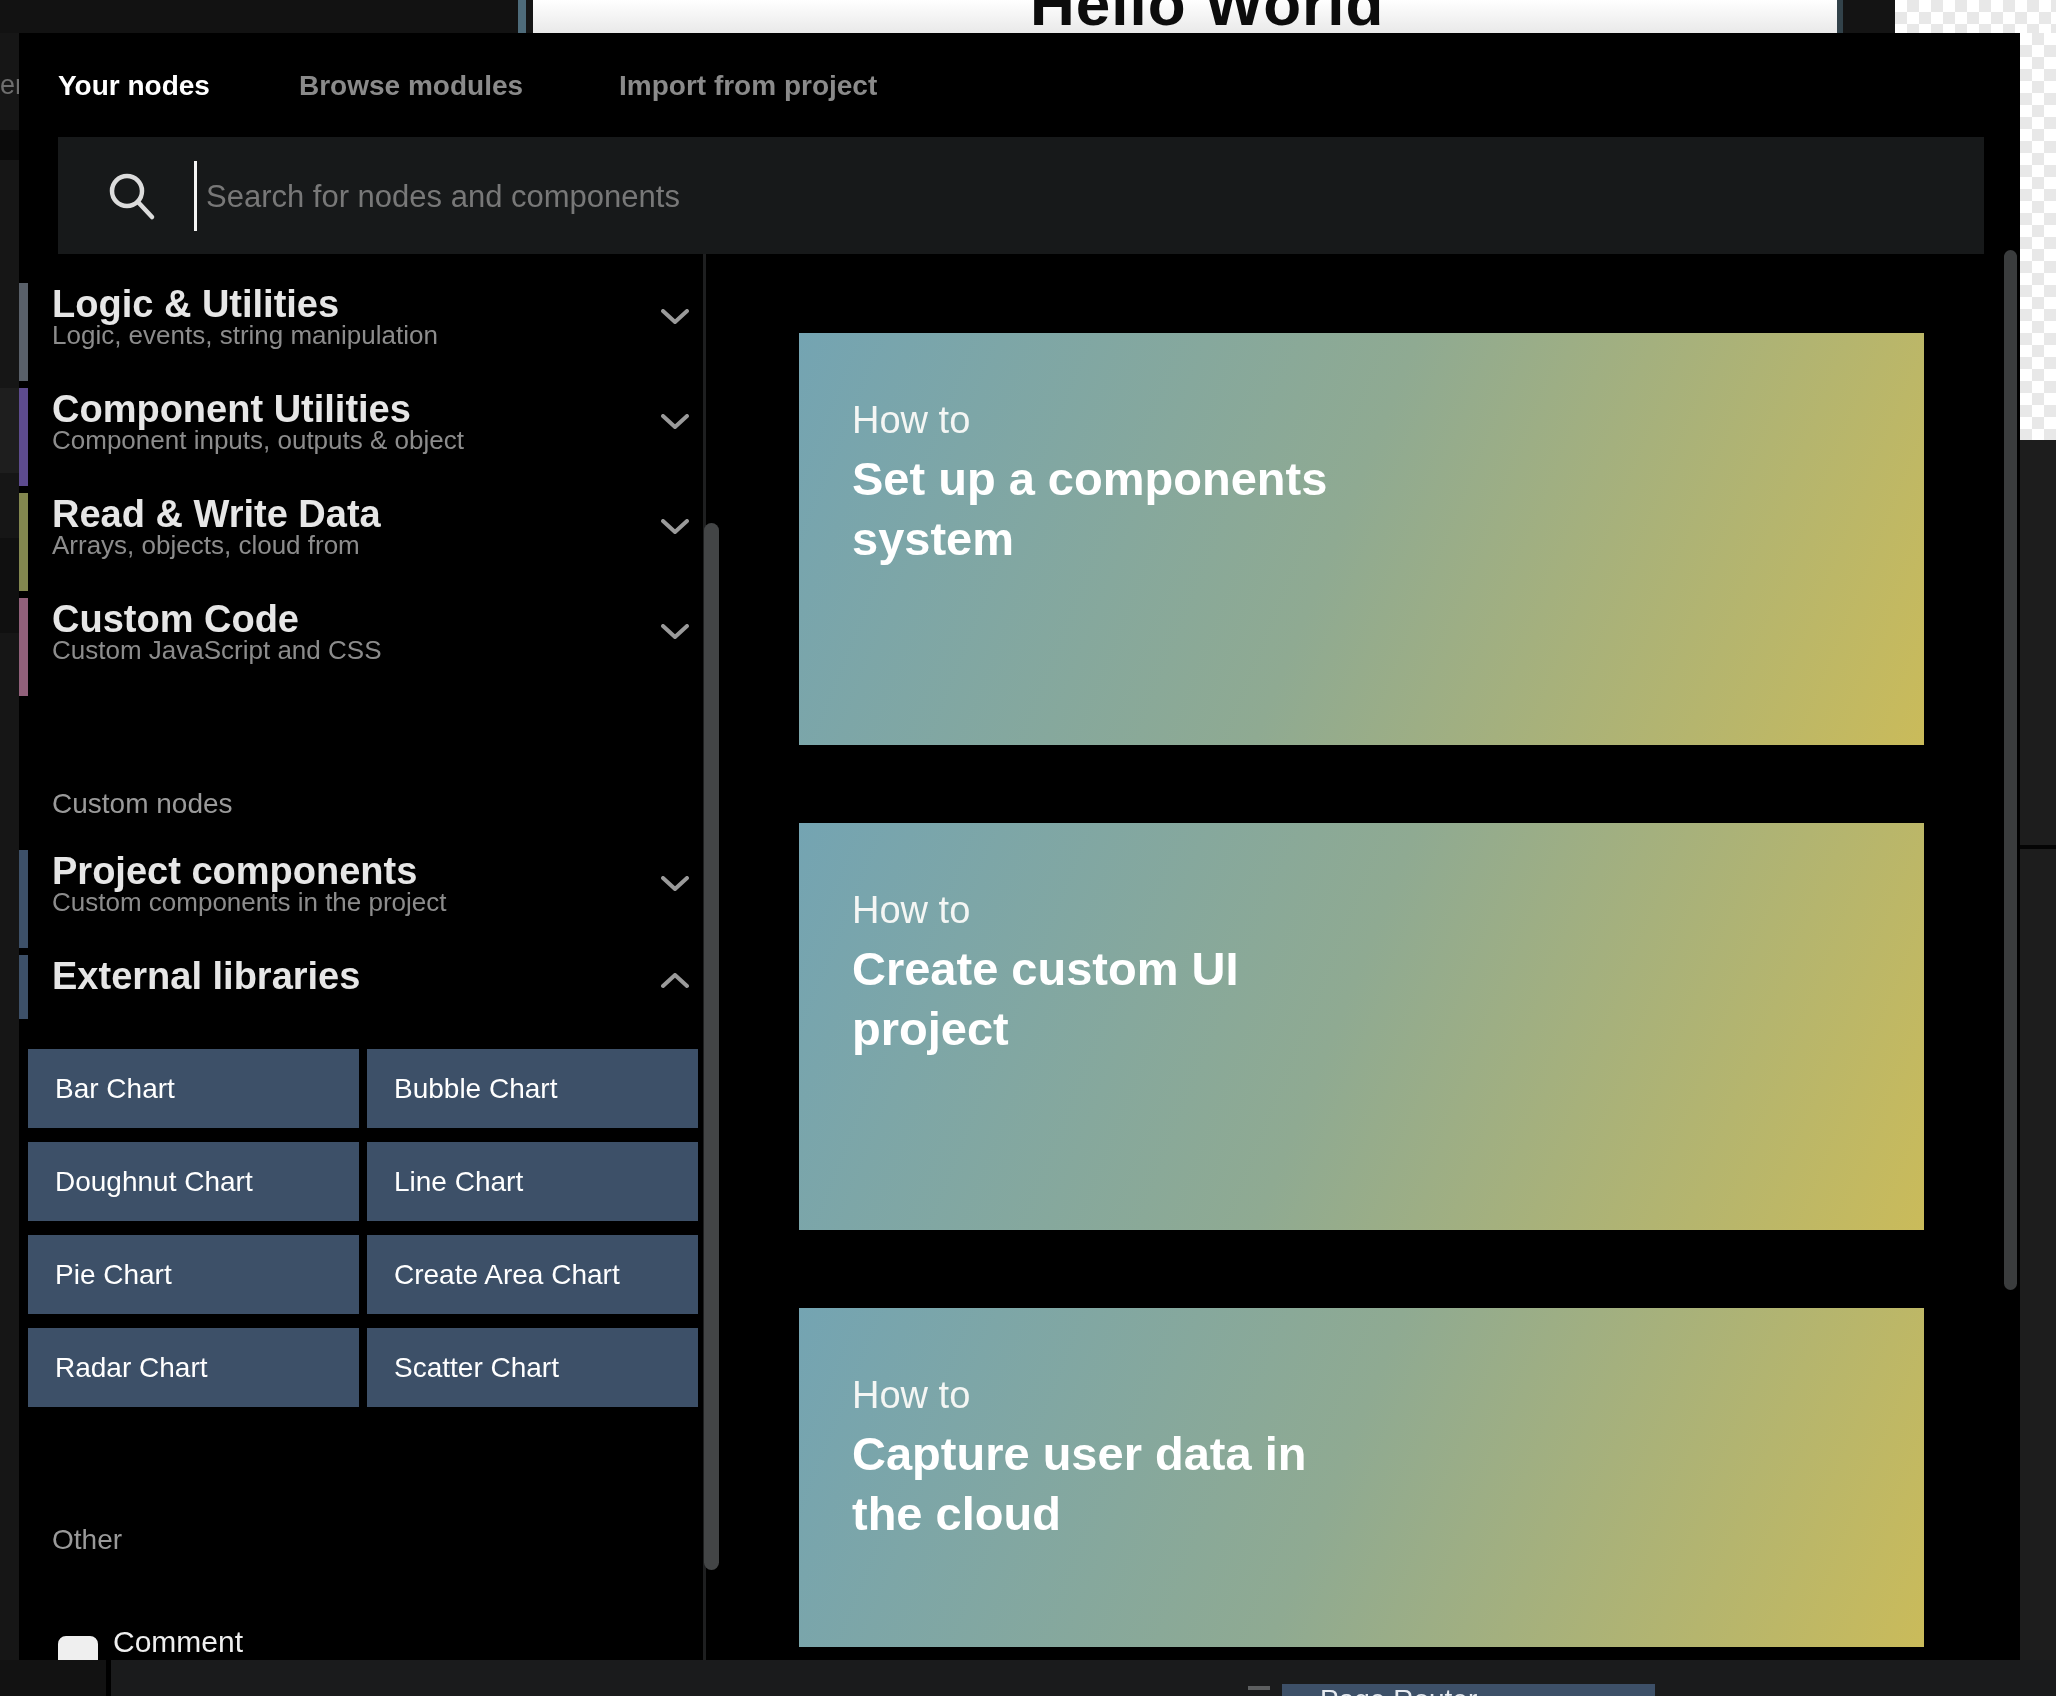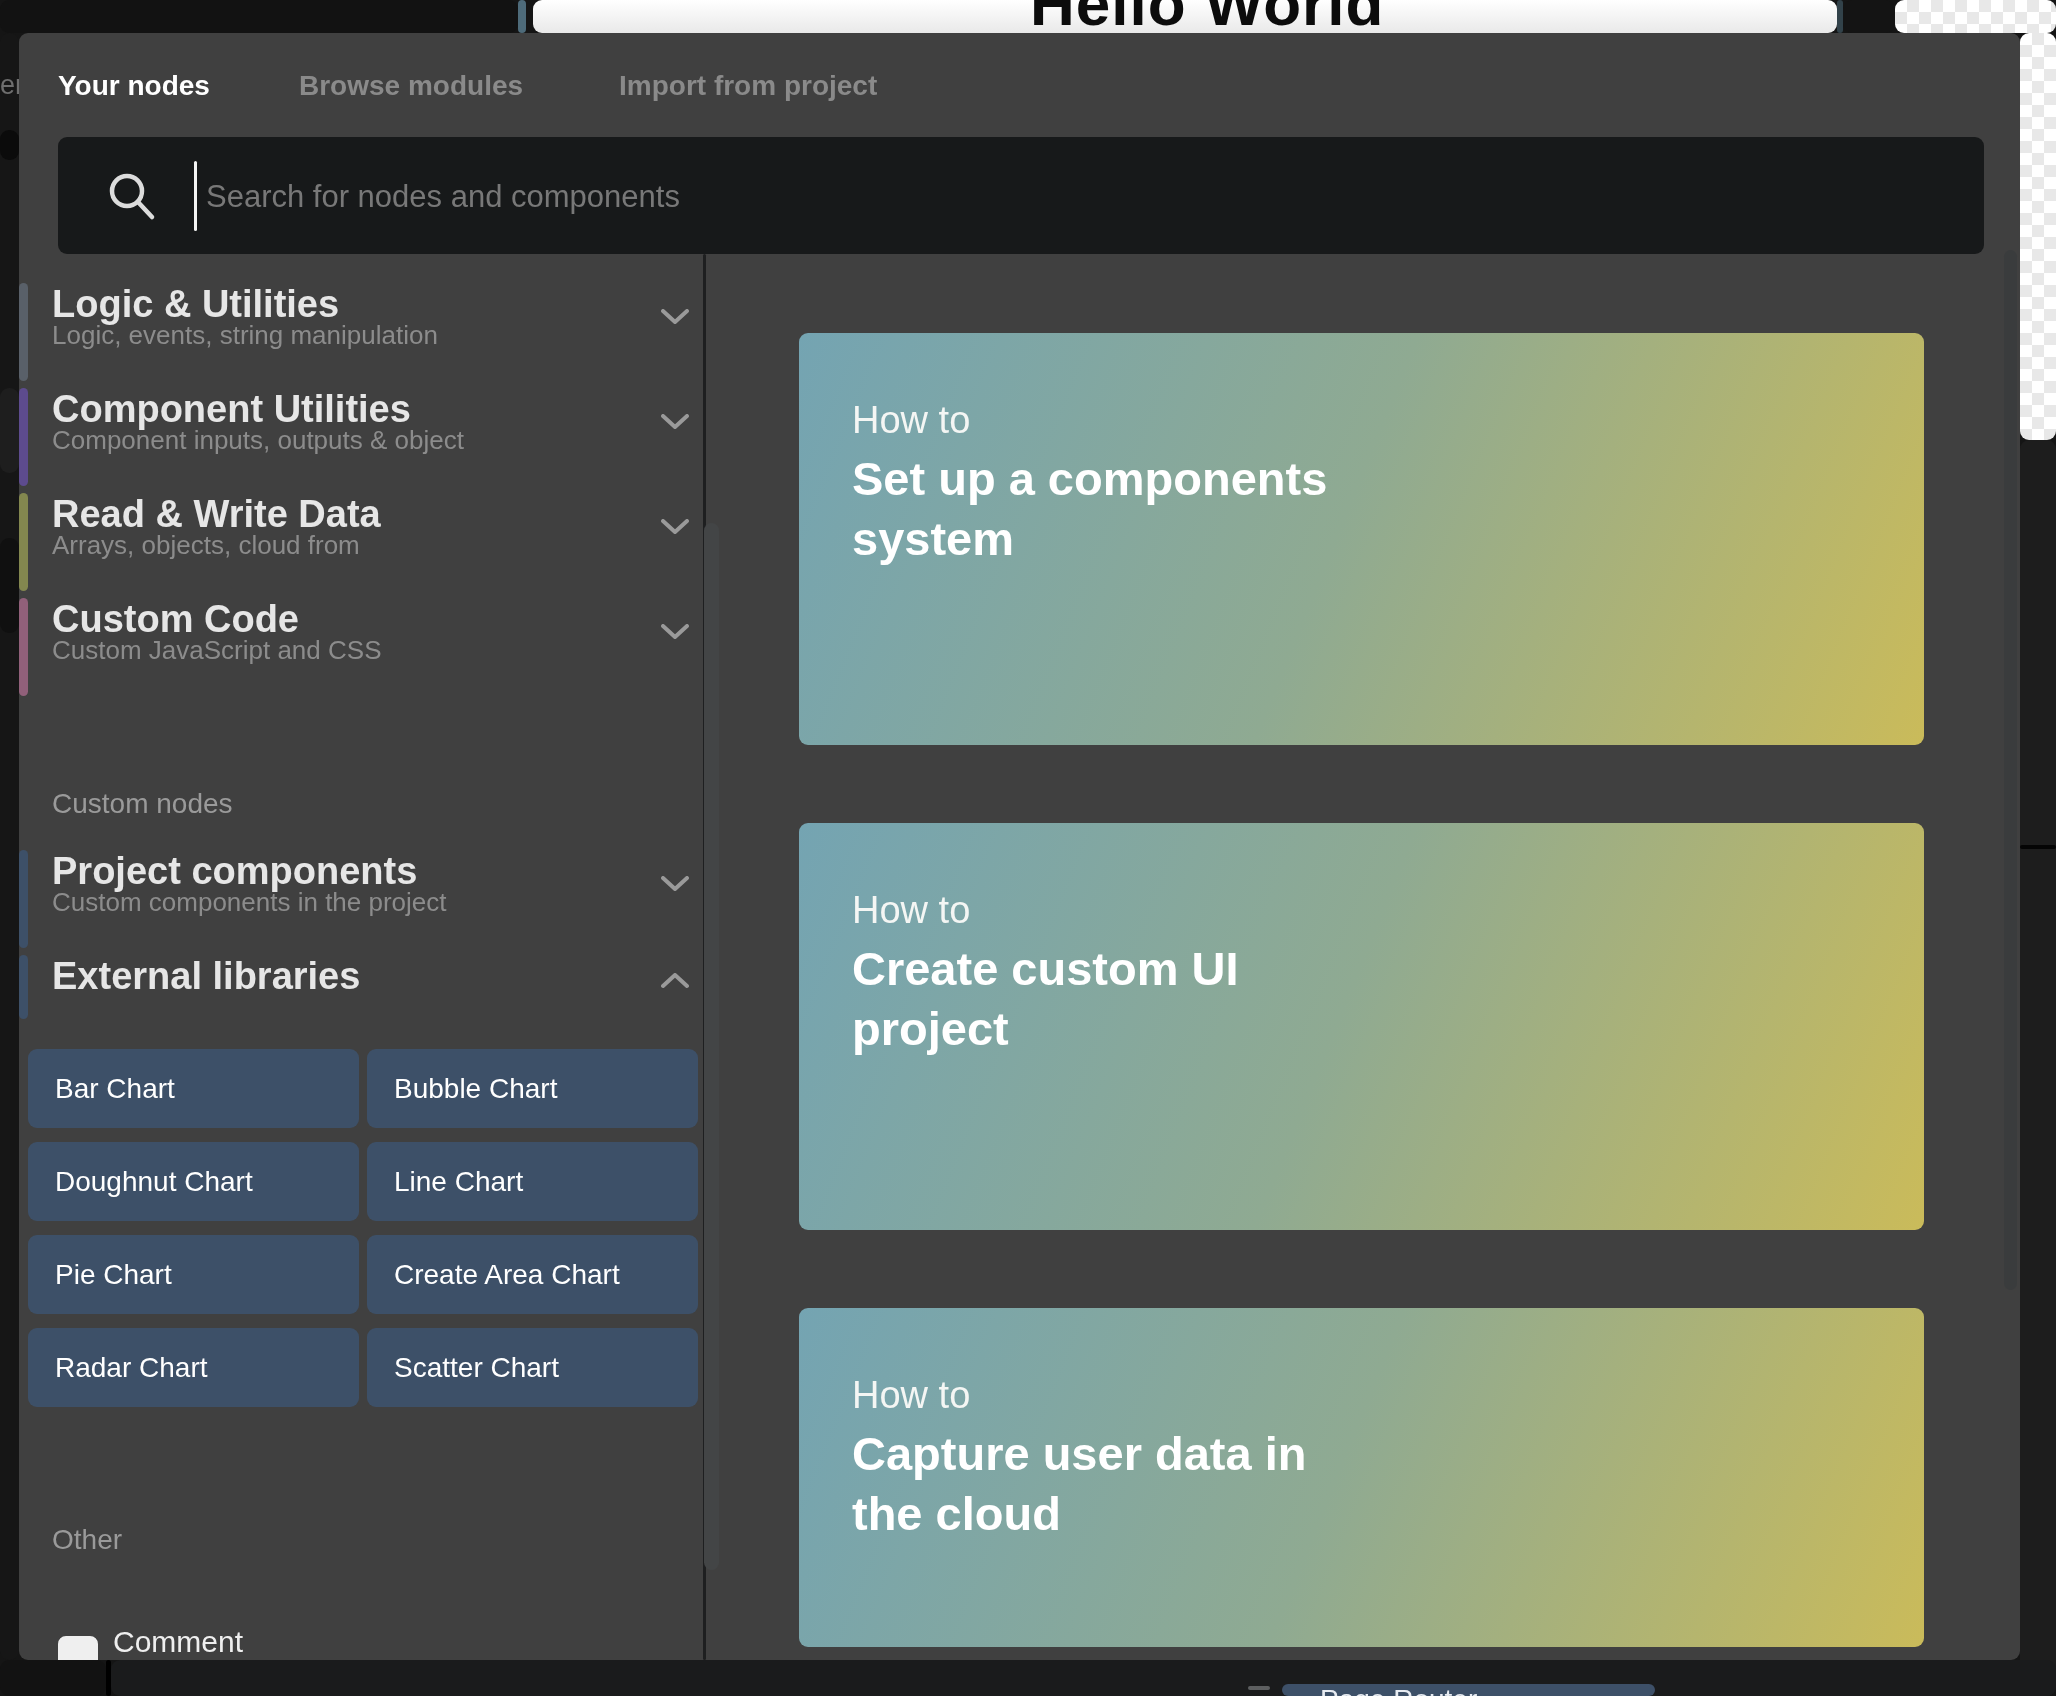--- a/index.html
+++ b/index.html
@@ -1,18 +1,18 @@
 <!DOCTYPE html>
 <html><head>
 <meta charset="utf-8">
 <style>
   html,body{margin:0;padding:0;background:#000;}
   #stage{position:relative;width:2056px;height:1696px;overflow:hidden;
          font-family:"Liberation Sans",sans-serif;background:#151515;}
-  .abs{position:absolute;border-radius:9px;}
+  .abs{position:absolute;}
 
   
   .checker{background-color:#ffffff;
     background-image:
       linear-gradient(45deg,#e8e8e8 25%,transparent 25%,transparent 75%,#e8e8e8 75%),
       linear-gradient(45deg,#e8e8e8 25%,transparent 25%,transparent 75%,#e8e8e8 75%);
     background-size:24px 24px;background-position:0 0,12px 12px;}
   #top-white-panel{left:533px;top:0;width:1304px;height:33px;overflow:hidden;
     background:linear-gradient(#ffffff,#e9e9e9);}
   #hello-world{left:497px;top:-32px;width:900px;color:#0c0c0c;font-size:62px;font-weight:700;
@@ -32,21 +32,21 @@
   .left-block3{left:0;top:505px;width:19px;height:95px;background:#101010;}
   
   #bottom-canvas{left:111px;top:1660px;width:1945px;height:36px;background:#1a1b1c;}
   #bottom-left-block{left:0;top:1660px;width:106px;height:36px;background:#121212;}
   #bottom-vline{left:106px;top:1660px;width:5px;height:36px;background:#000;}
   #page-router{left:1282px;top:1684px;width:373px;height:12px;background:#3d5068;overflow:visible;}
   #page-router-label{left:38px;top:0px;color:#e8ecf2;font-size:28px;white-space:nowrap;}
   #connector-stub{left:1248px;top:1686px;width:22px;height:4px;background:#5d5f60;}
 
   
-  #dialog{left:19px;top:33px;width:2001px;height:1627px;background:#404040;overflow:hidden;}
+  #dialog{left:19px;top:33px;width:2001px;height:1627px;background:#000000;overflow:hidden;}
   .tab{top:37px;font-size:28px;font-weight:700;cursor:pointer;white-space:nowrap;}
   .tab.active{color:#ffffff;}
   .tab.inactive{color:#8a8a8a;}
   #search-bar{left:39px;top:104px;width:1926px;height:117px;background:#17191a;}
   #search-icon{left:48px;top:33px;}
   #search-caret{left:136px;top:24px;width:3px;height:70px;background:#f5f5f5;}
   #search-input{left:146px;top:0;width:1700px;height:117px;background:transparent;border:none;outline:none;
     color:#cfcfcf;font-size:31px;font-family:"Liberation Sans",sans-serif;}
   #search-input::placeholder{color:#787878;}
   #col-divider{left:684px;top:221px;width:3px;height:1406px;background:#1e1f20;}

